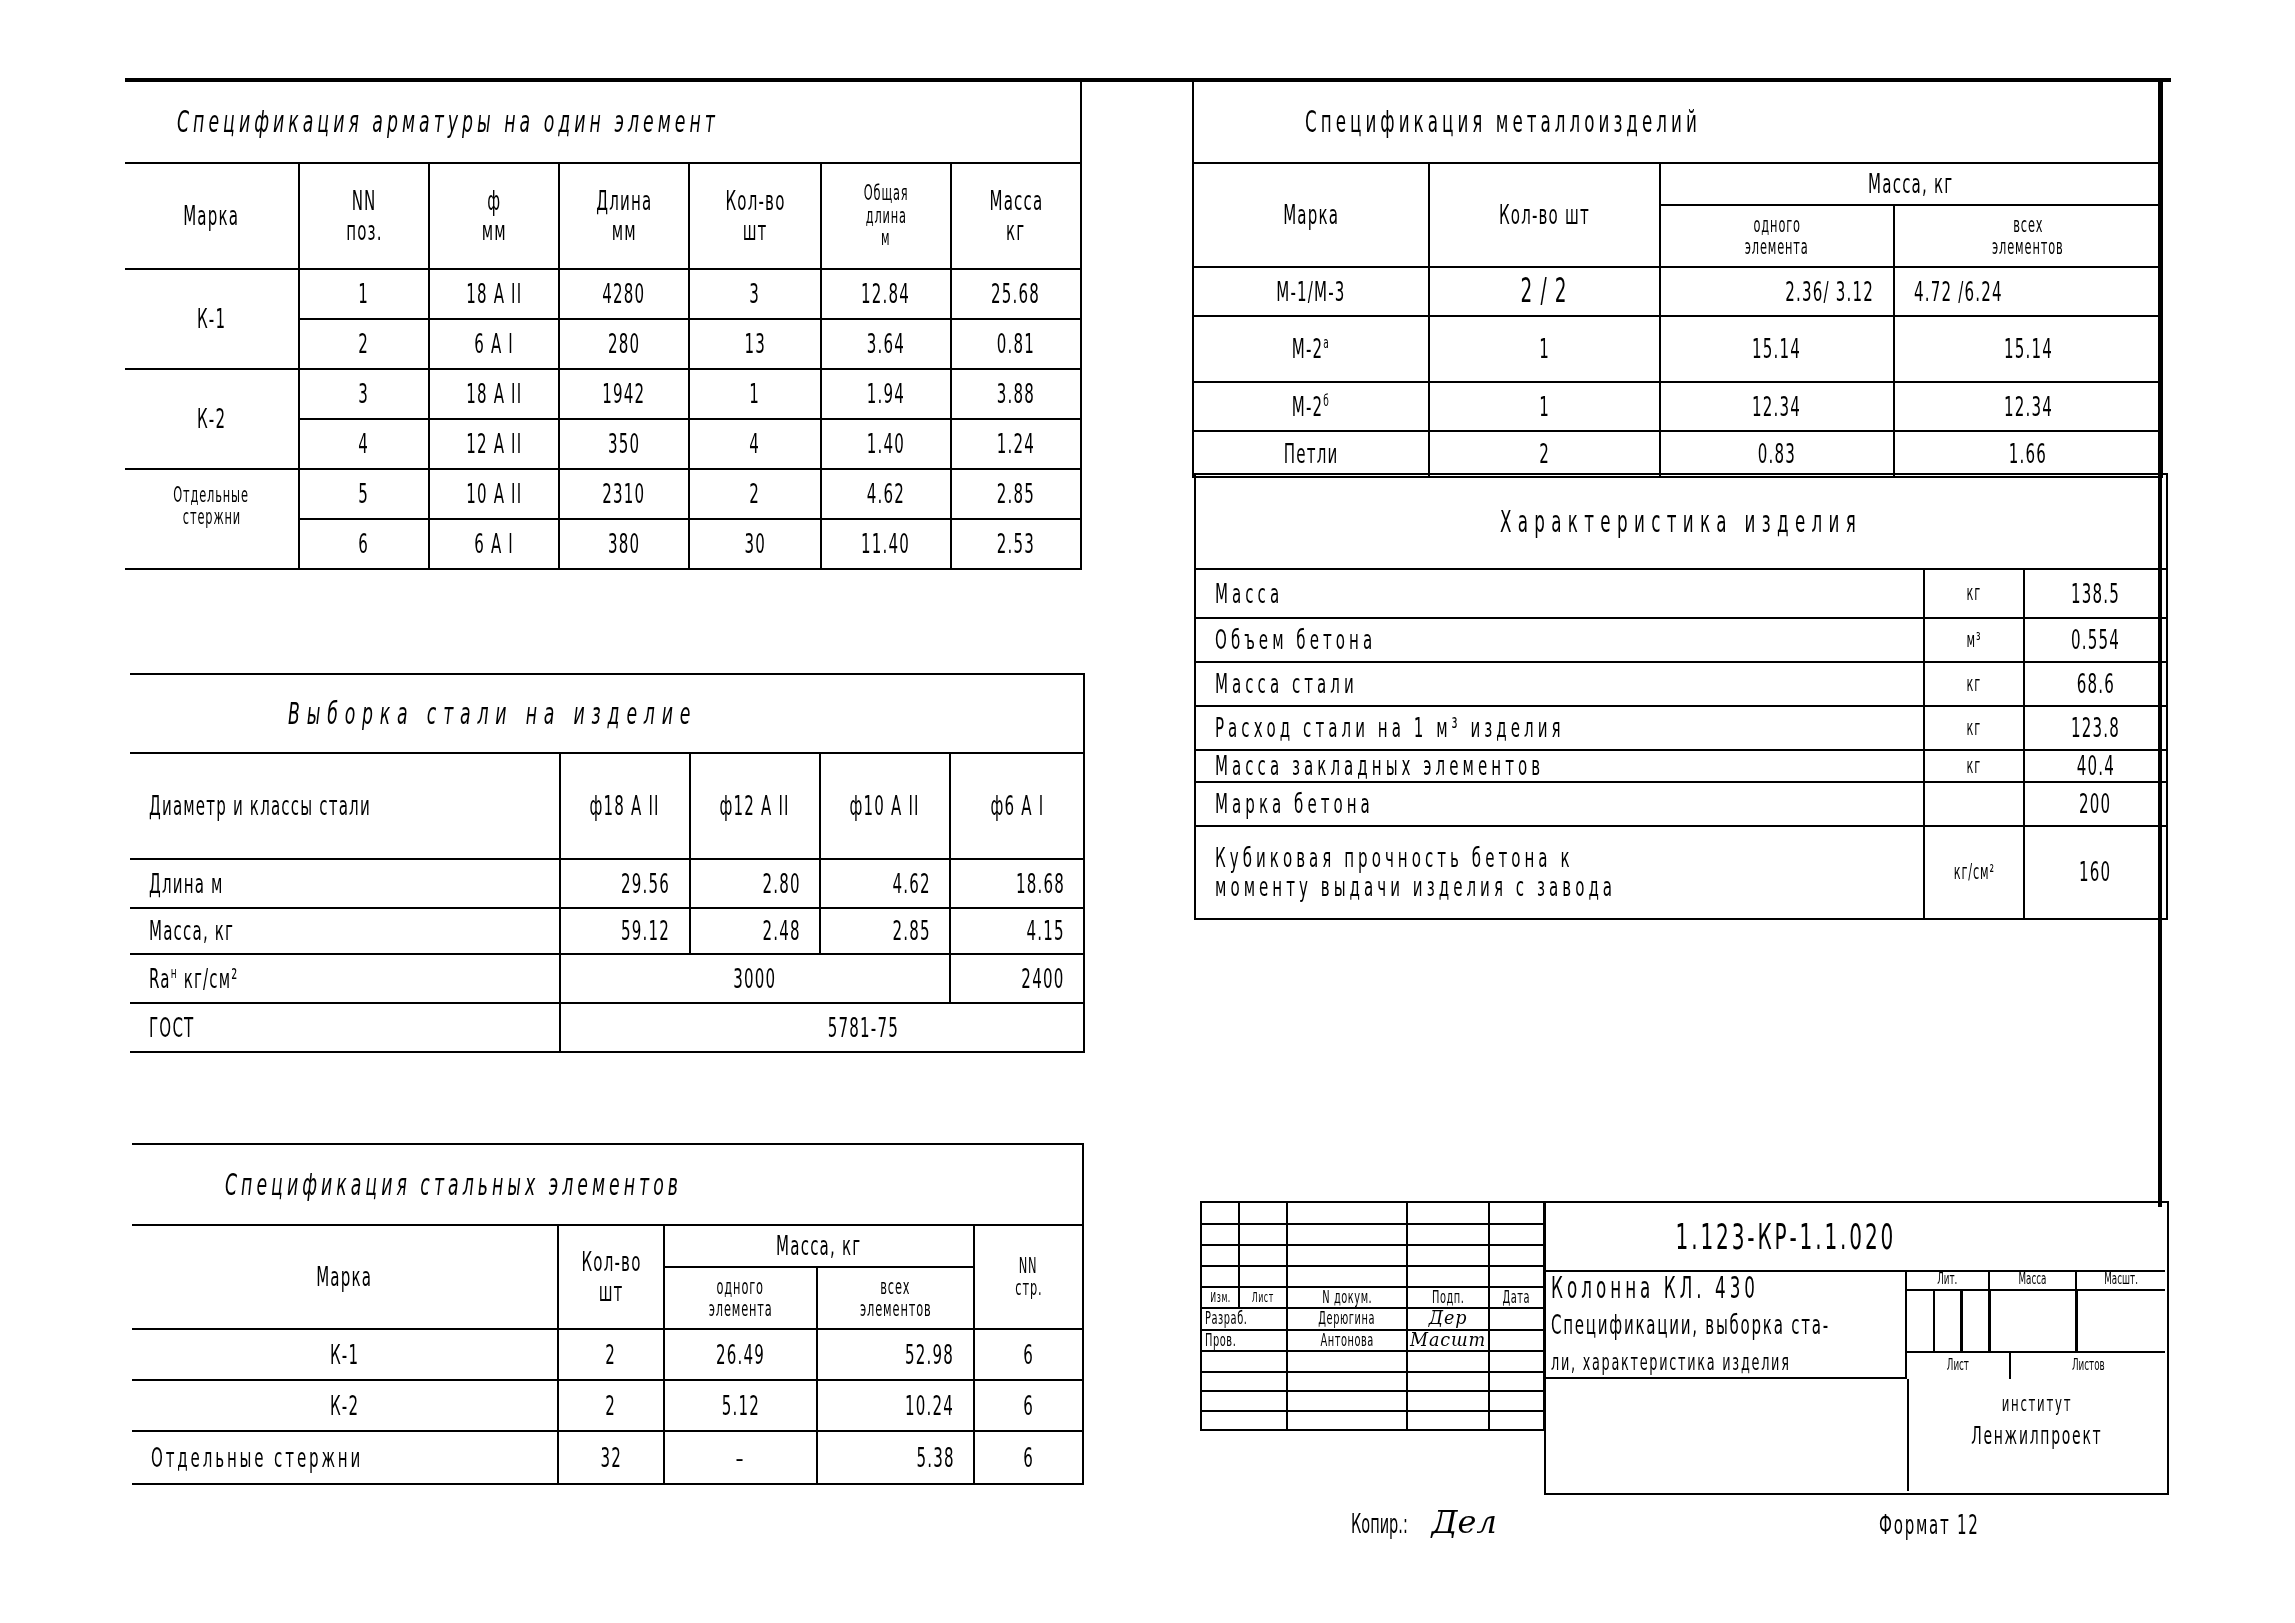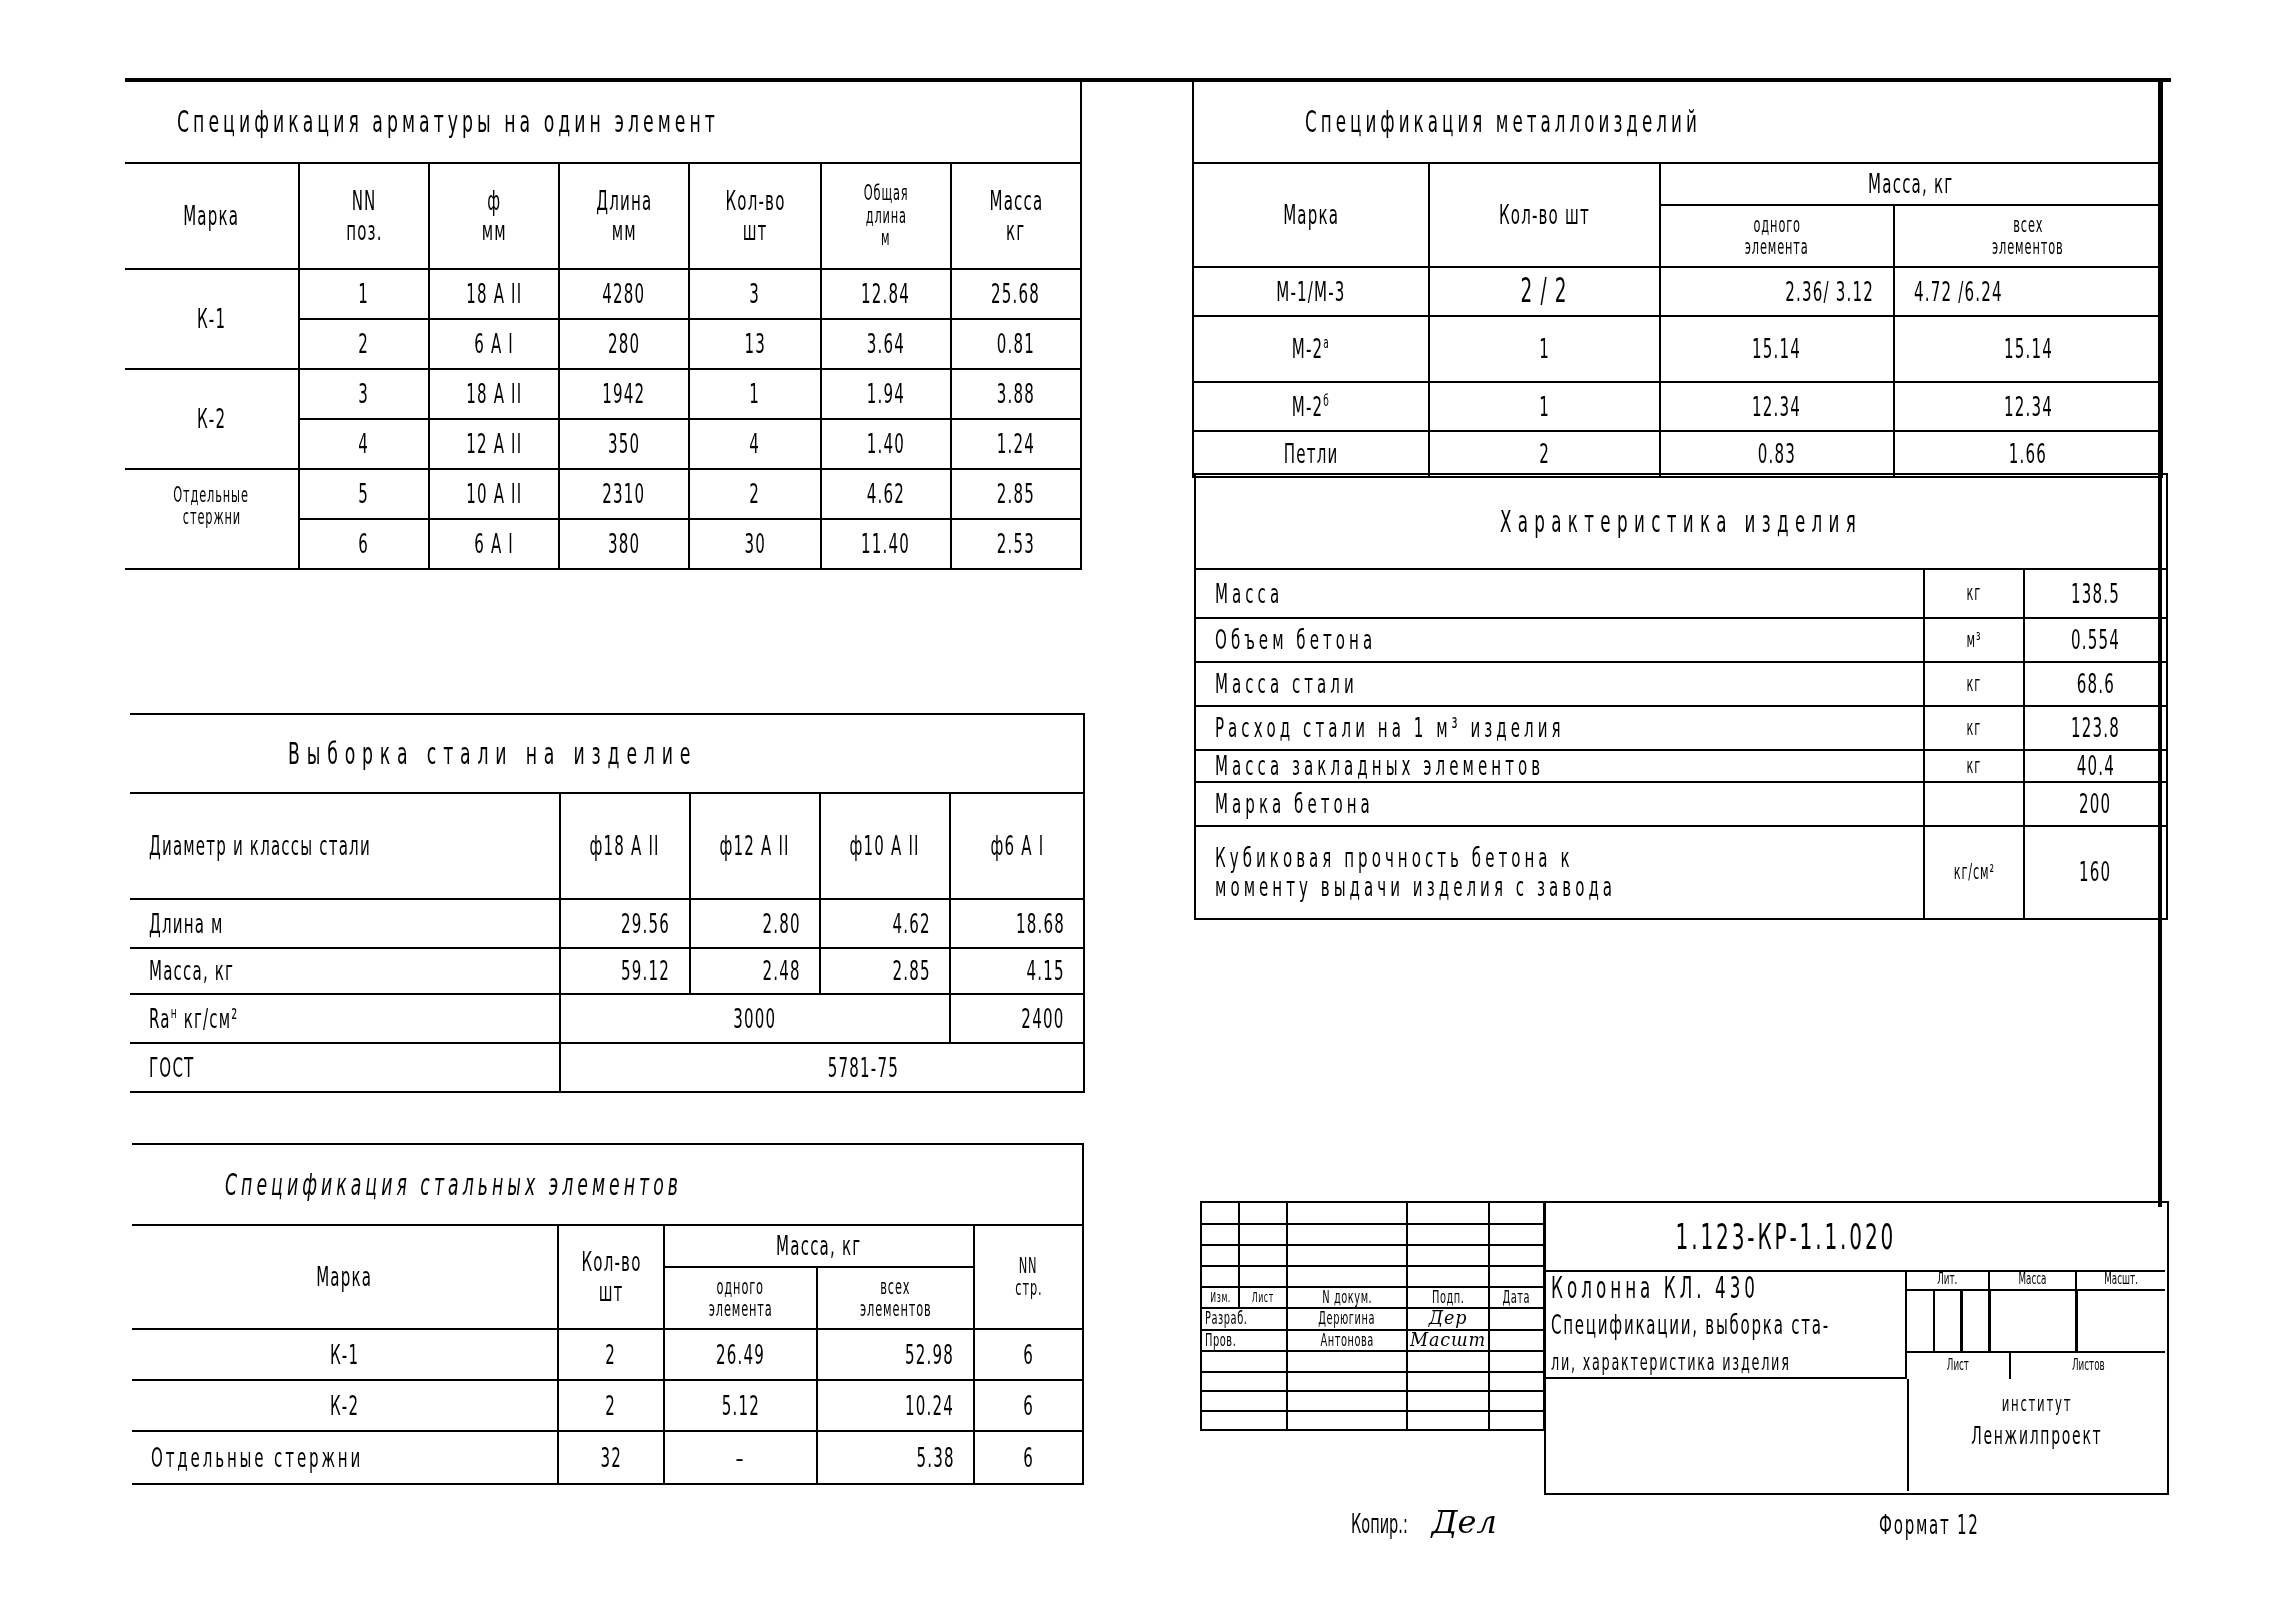--- a/index.html
+++ b/index.html
@@ -3,21 +3,21 @@
 <meta charset="utf-8">
 <style>
   html, body { margin:0; padding:0; background:#ffffff; }
   body { width:2295px; height:1624px; position:relative; overflow:hidden;
          font-family:"DejaVu Sans Condensed","DejaVu Sans", sans-serif; color:#000; }
   .abs { position:absolute; }
   table.t { position:absolute; border-collapse:collapse; table-layout:fixed; }
   table.t td { border:2.8px solid #000; padding:0; text-align:center; vertical-align:middle;
                font-size:27px; line-height:1.1; letter-spacing:1.9px; transform-origin:center; }
   .cond { display:inline-block; transform:scaleX(0.62); white-space:nowrap; }
-  .title-cell { text-align:left; padding-left:23px !important; font-size:31px !important; letter-spacing:6.5px !important; }
+  .title-cell { text-align:left; padding-left:23px !important; font-size:31px !important; letter-spacing:6.5px !important;font-style:italic; }
   .left { text-align:left !important; padding-left:18.5px !important; }
   .right { text-align:right !important; padding-right:18.5px !important; }
   .small { font-size:20.4px !important; letter-spacing:1.4px !important; }
   .xs { font-size:17.6px !important; letter-spacing:0.9px !important; }
   .hline { position:absolute; background:#000; }
   .sup { font-size:0.6em; vertical-align:super; }
   .sig { font-family:"DejaVu Serif", serif; font-style:italic; }
 </style>
 </head>
 <body>
@@ -100,21 +100,21 @@
     <td><span class="cond">6</span></td>
     <td><span class="cond">6 A I</span></td>
     <td><span class="cond">380</span></td>
     <td><span class="cond">30</span></td>
     <td><span class="cond">11.40</span></td>
     <td><span class="cond">2.53</span></td>
   </tr>
 </tbody>
   </table>
 
-<table class="t" style="left:130px; top:673px; width:953px;margin-top:40px;">
+<table class="t" style="left:130px; top:673px; width:953px;">
   <colgroup>
     <col style="width:430px">
       <col style="width:130px">
       <col style="width:130px">
       <col style="width:130px">
       <col style="width:134px">
   </colgroup>
   <tbody>
       <tr style="height:79px">
     <td colspan="5" class="title-cell" style="border-left:none;">

